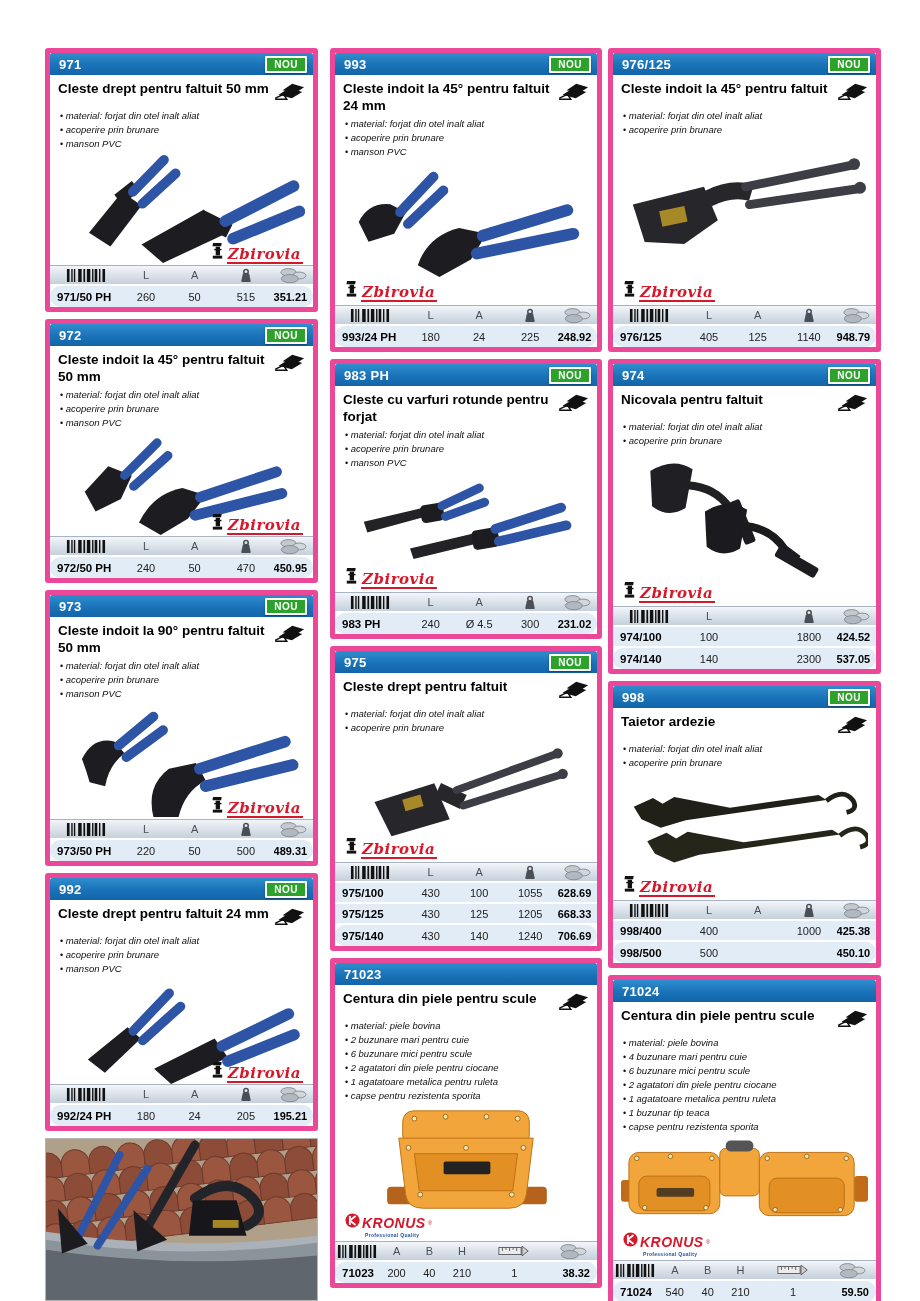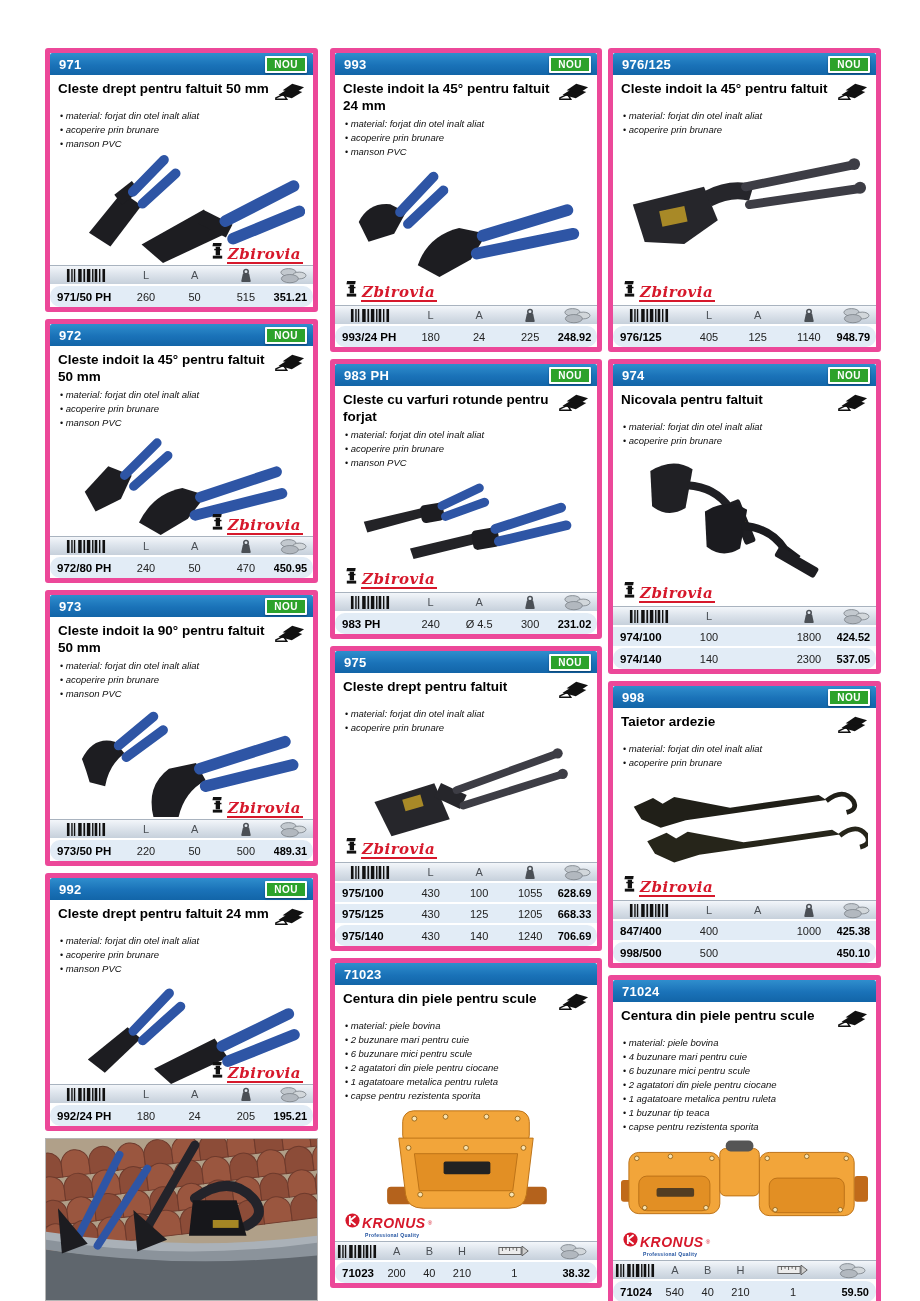--- a/index.html
+++ b/index.html
@@ -237,21 +237,21 @@
               </div>
               <div class="cell" style="width: 15%;">
                 <svg viewBox="0 0 32 19" width="30" height="17">
                   <ellipse cx="11" cy="6" rx="8.5" ry="4.2" fill="#c3c9cf" stroke="#82888f"></ellipse>
                   <ellipse cx="23" cy="9.5" rx="7.5" ry="3.8" fill="#d2d7db" stroke="#82888f"></ellipse>
                   <ellipse cx="12.5" cy="13" rx="9.5" ry="4.6" fill="#b2b8bf" stroke="#82888f"></ellipse>
                 </svg>
               </div>
             </div>
             <div class="trow">
-              <div class="cell c-code" style="width: 27%;">972/80 PH</div>
+              <div class="cell c-code" style="width: 27%;">972/50 PH</div>
               <div class="cell c-mid" style="width: 19%;">240</div>
               <div class="cell c-mid" style="width: 18%;">50</div>
               <div class="cell c-mid" style="width: 21%;">470</div>
               <div class="cell c-price" style="width: 15%;">450.95</div>
             </div>
           </div>
         </section>
         <section class="card">
           <div class="card-header">
             <span class="card-code">973</span>
@@ -1123,21 +1123,21 @@
               </div>
               <div class="cell" style="width: 15%;">
                 <svg viewBox="0 0 32 19" width="30" height="17">
                   <ellipse cx="11" cy="6" rx="8.5" ry="4.2" fill="#c3c9cf" stroke="#82888f"></ellipse>
                   <ellipse cx="23" cy="9.5" rx="7.5" ry="3.8" fill="#d2d7db" stroke="#82888f"></ellipse>
                   <ellipse cx="12.5" cy="13" rx="9.5" ry="4.6" fill="#b2b8bf" stroke="#82888f"></ellipse>
                 </svg>
               </div>
             </div>
             <div class="trow">
-              <div class="cell c-code" style="width: 27%;">847/400</div>
+              <div class="cell c-code" style="width: 27%;">998/400</div>
               <div class="cell c-mid" style="width: 19%;">400</div>
               <div class="cell c-mid" style="width: 18%;"></div>
               <div class="cell c-mid" style="width: 21%;">1000</div>
               <div class="cell c-price" style="width: 15%;">425.38</div>
             </div>
             <div class="trow">
               <div class="cell c-code" style="width: 27%;">998/500</div>
               <div class="cell c-mid" style="width: 19%;">500</div>
               <div class="cell c-mid" style="width: 18%;"></div>
               <div class="cell c-mid" style="width: 21%; margin-top: 44px;">1400</div>

